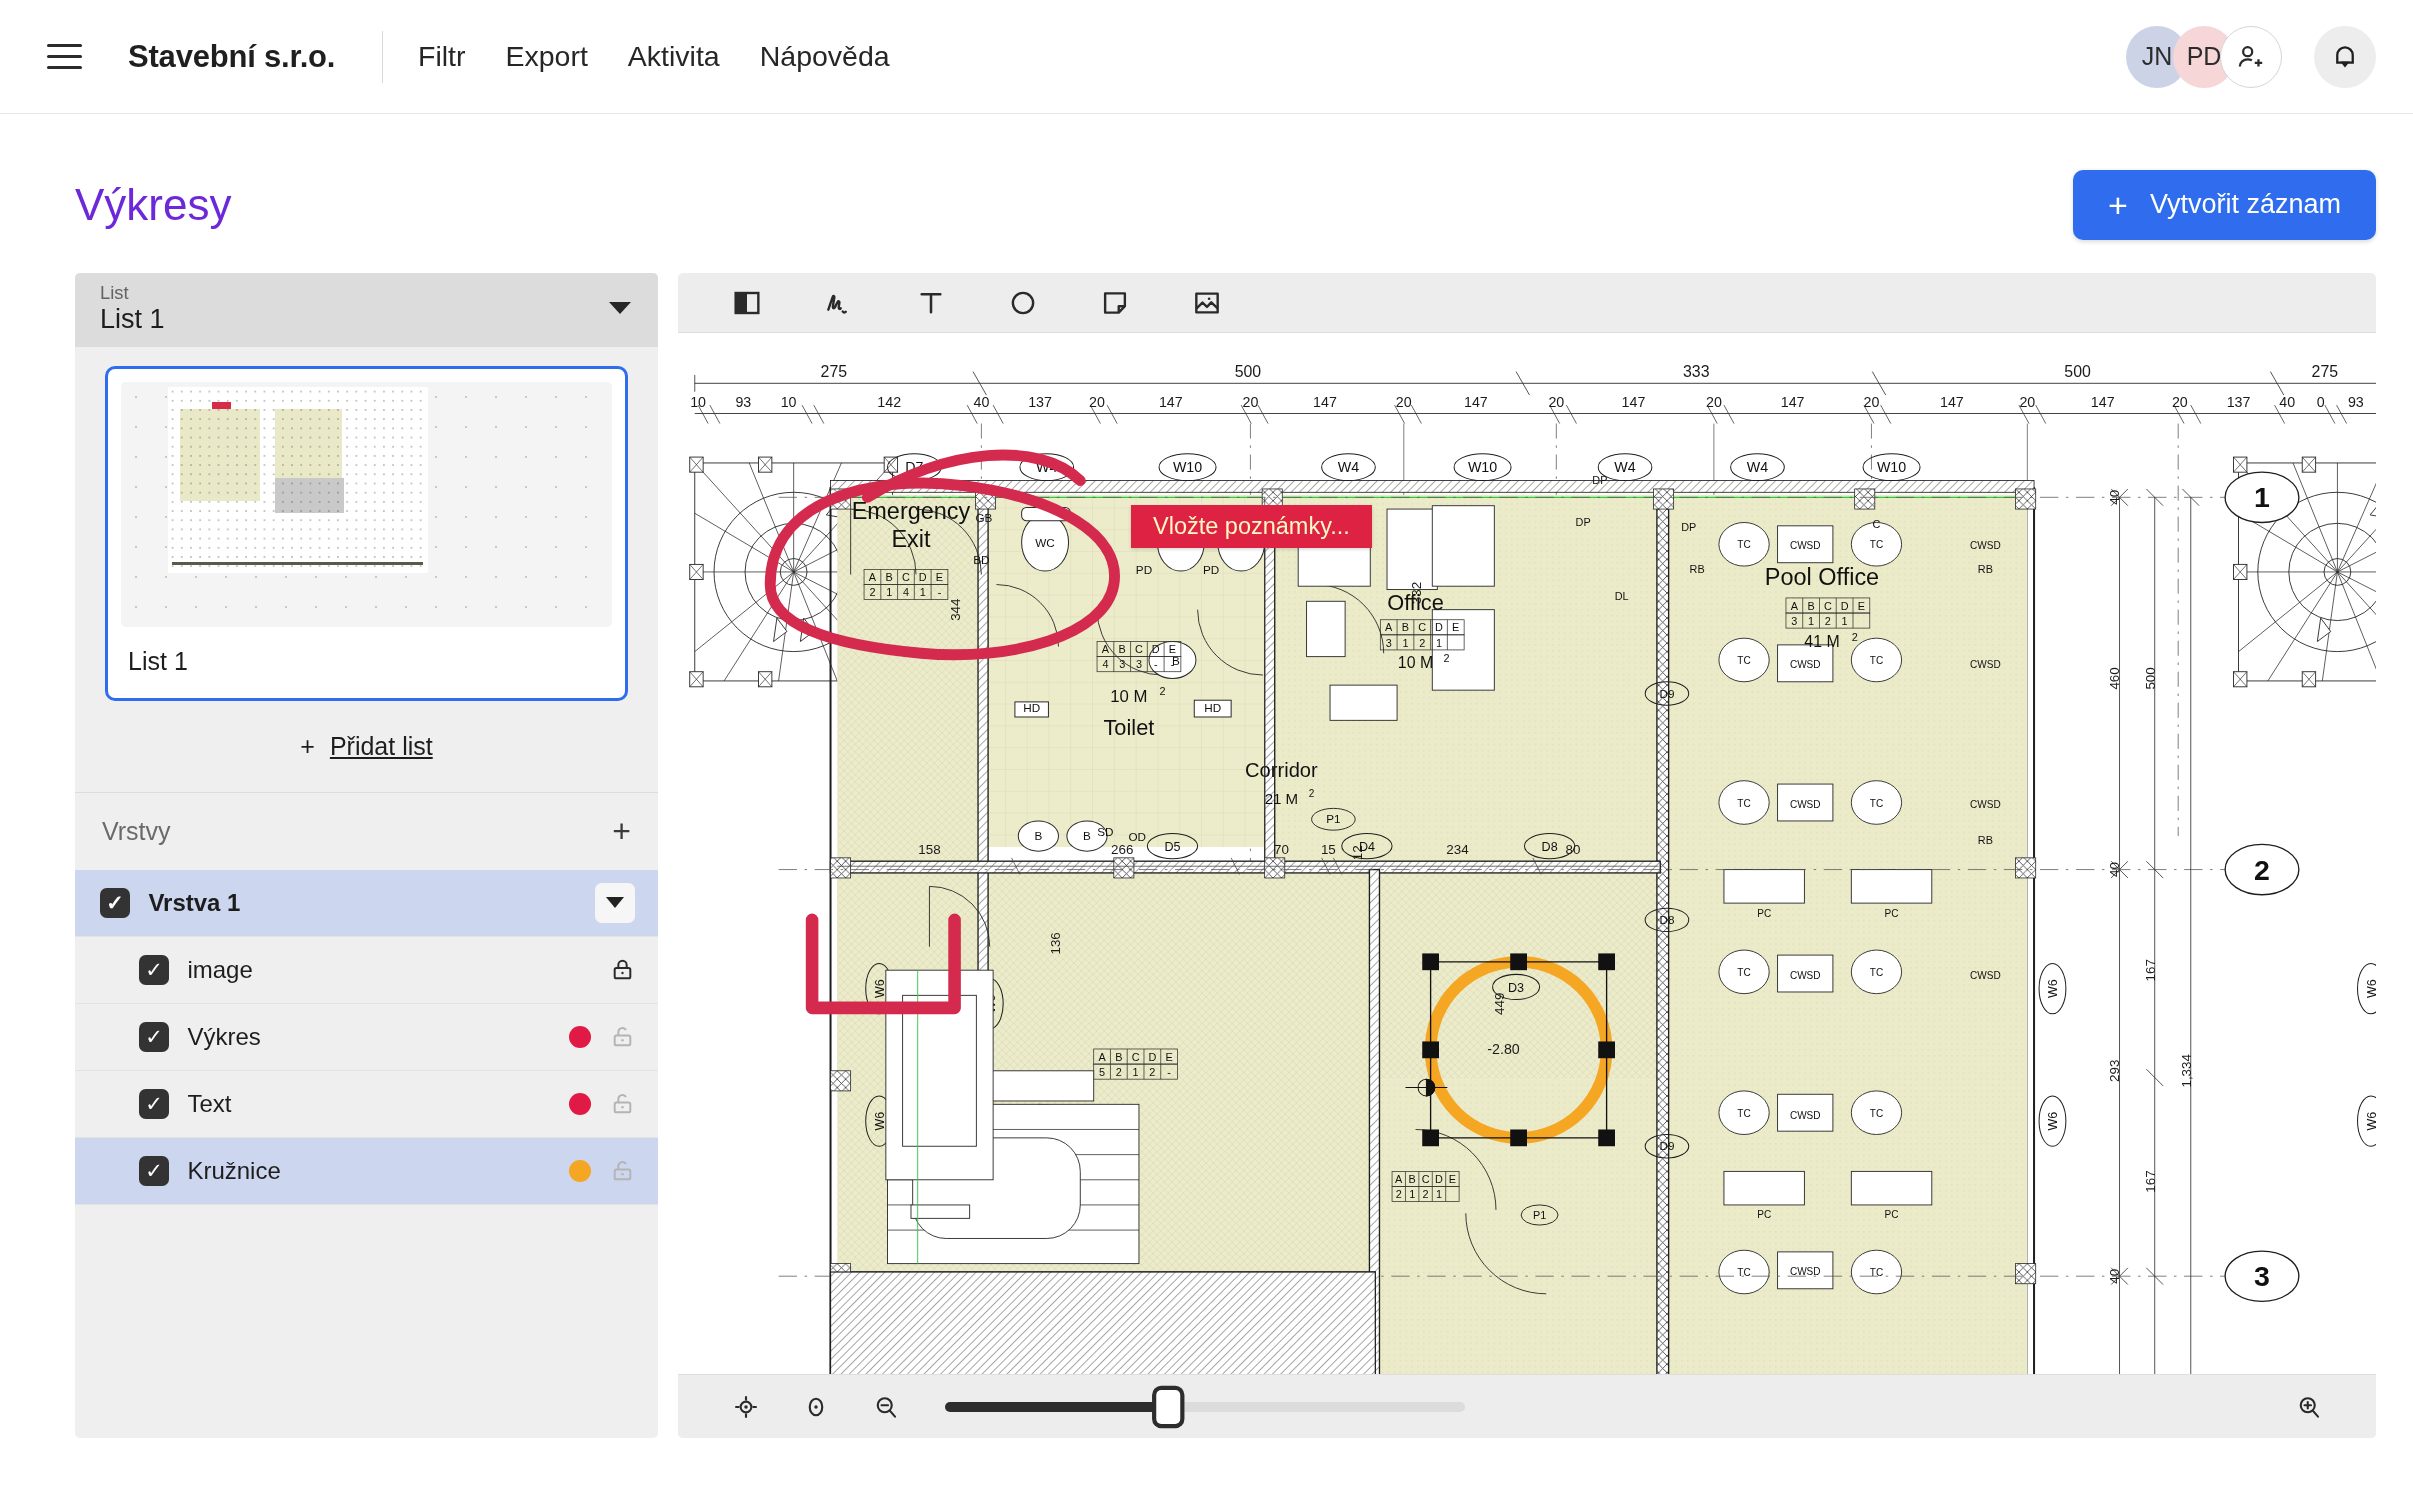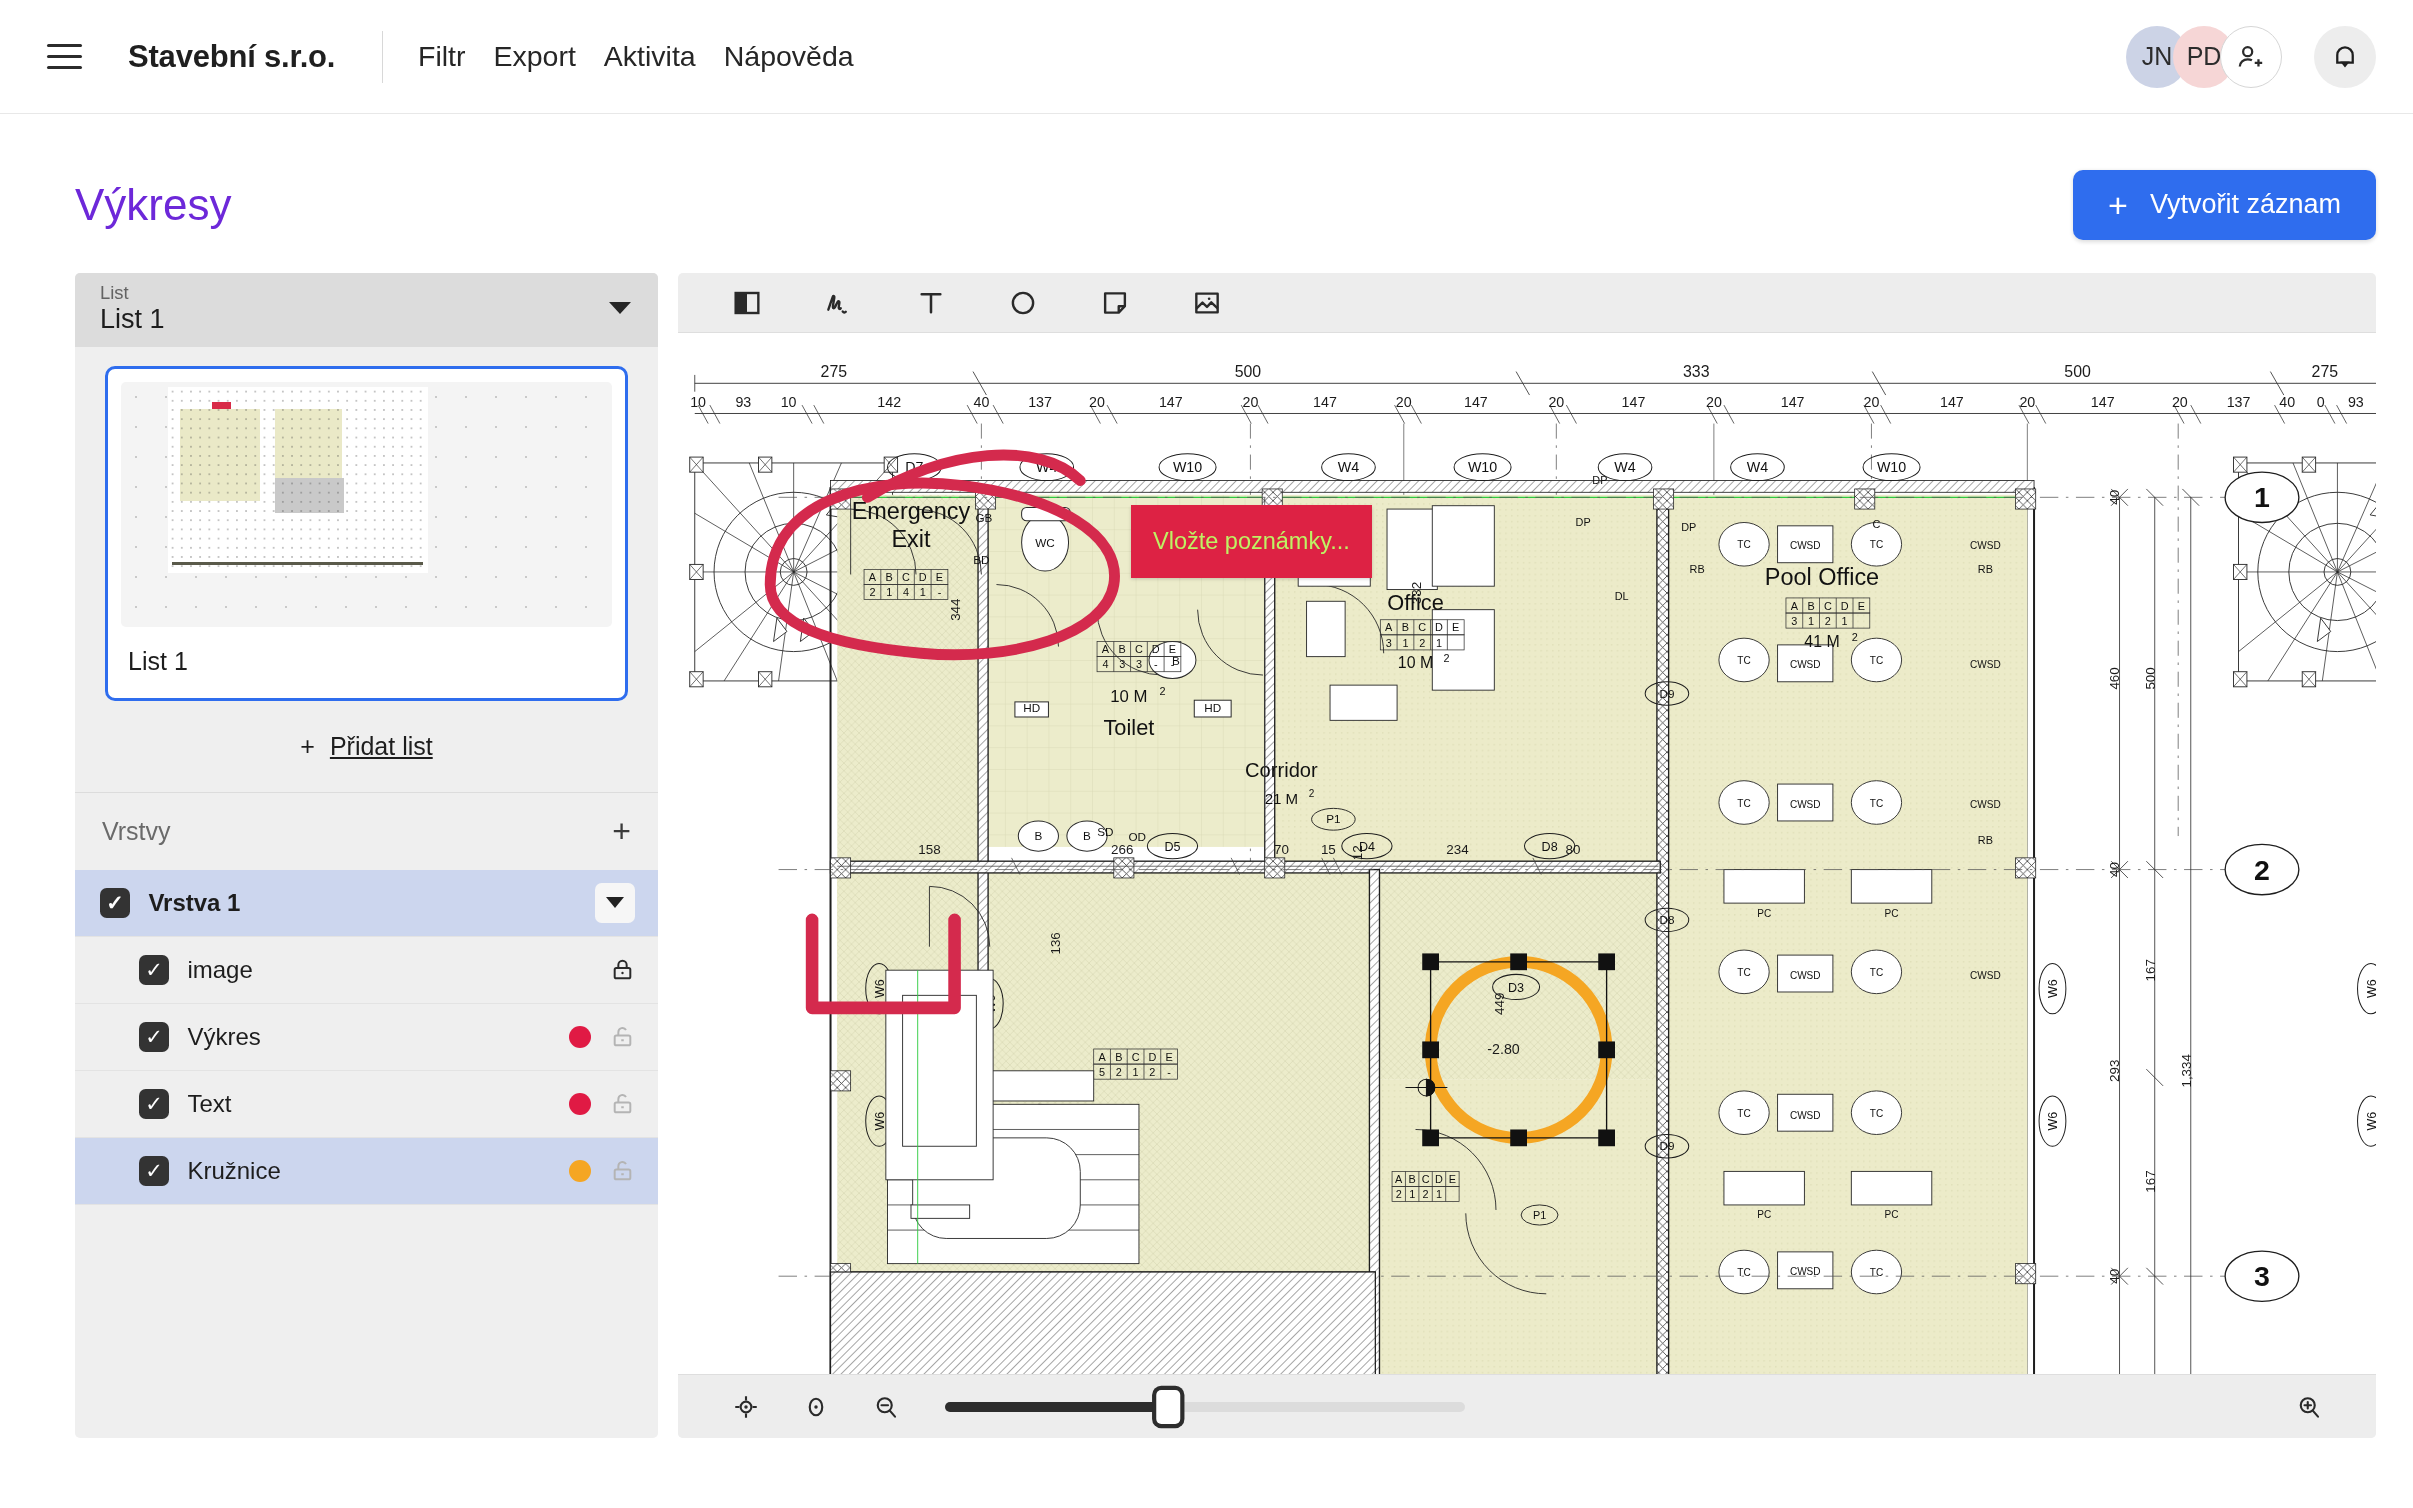--- a/index.html
+++ b/index.html
@@ -34,21 +34,21 @@
     font-size: 31px;
     font-weight: bold;
     color: #1f1f1f;
     letter-spacing: -0.2px;
     white-space: nowrap;
   }
   .nav-div {
     width: 0.8px; height: 52px; background: #d8d8d8;
     margin: 0 35px 0 47px;
   }
-  .navmenu { display: flex; align-items: center; gap: 28px; }
+  .navmenu { display: flex; align-items: center; gap: 40px; }
   .navmenu a {
     font-size: 28.5px; color: #262626; text-decoration: none; white-space: nowrap;
   }
   .top-right {
     margin-left: auto;
     display: flex; 
   }
   .avatars { display: flex; align-items: center; }
   .avatar {
     width: 62px; height: 62px; border-radius: 50%;
@@ -254,23 +254,23 @@
     box-shadow: 0 0 0 4.2px #2d2d2d;
   }
 
   
   .plan { position: absolute; inset: 0; }
   .plan svg { display:block; }
 
   .annot-note {
     position: absolute;
     background: #dd2244;
-    color: #bef264;
+    color: #fef9c3;
     font-size: 23.5px;
-    padding: 23px 22px;
+    padding: 8px 22px;
     left: 453px; top: 172px;
     box-shadow: 0 1.7px 3.4px rgba(0,0,0,.18);
     white-space: nowrap;
     cursor: pointer;
   }
 </style>
 </head>
 <body>
 
 <div class="topbar">

